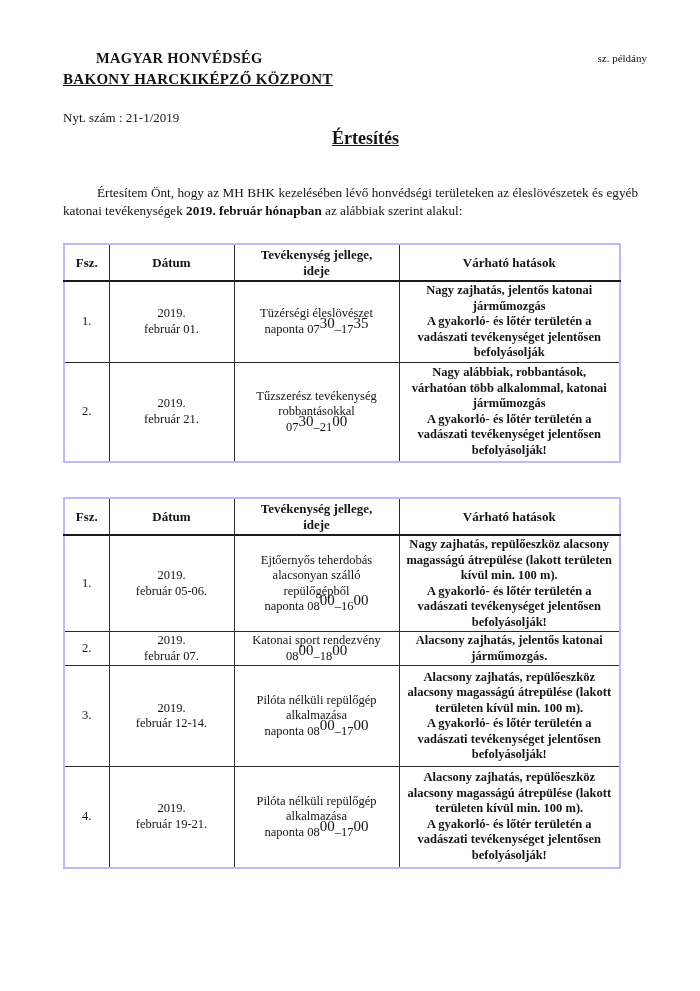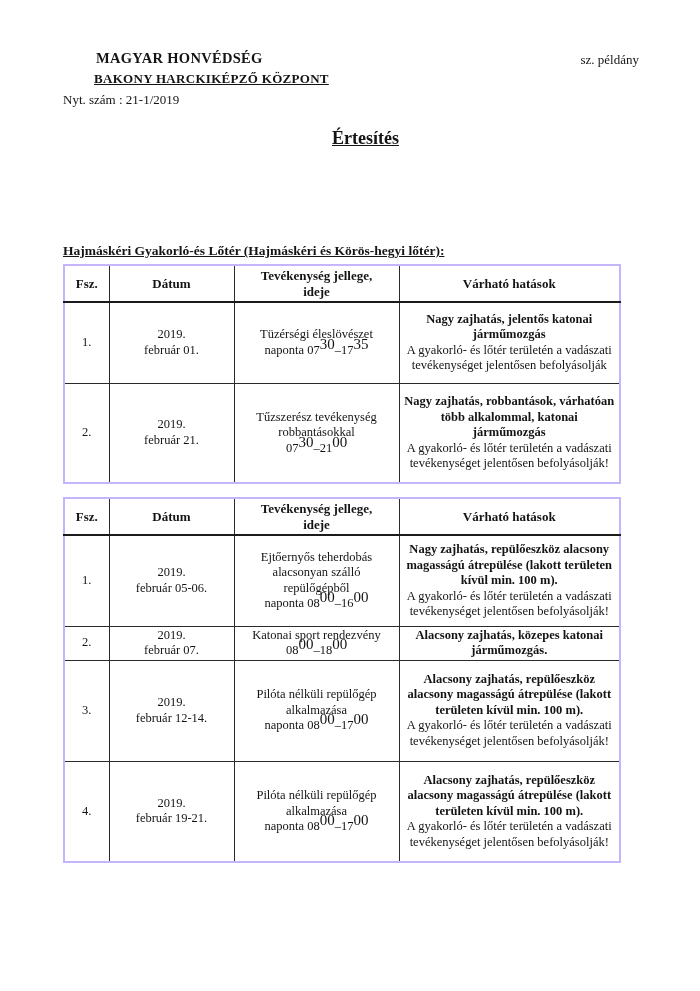--- a/index.html
+++ b/index.html
@@ -8,23 +8,23 @@
     width:700px;height:892px;
     background:#ffffff;
     font-family:"Liberation Serif", serif;
     color:#141414;
     overflow:hidden;
     padding-left:31px;
   }
   
   .letterhead{position:absolute;top:50px;left:63px;right:76px;}
   .org-line1{font-weight:bold;font-size:14.5px;margin-left:33px;letter-spacing:.3px;}
-  .org-line2{font-weight:bold;font-size:13px;text-decoration:underline;margin-top:4px;letter-spacing:.3px;margin-left:31px;}
-  .reg-number{font-size:13px;margin-top:5px;}
-  .copy-label{position:absolute;top:2px;right:16px;font-size:13px;}
+  .org-line2{font-weight:bold;font-size:15px;text-decoration:underline;margin-top:4px;letter-spacing:.3px;}
+  .reg-number{font-size:13px;margin-top:22px;}
+  .copy-label{position:absolute;top:2px;right:8px;font-size:11px;}
   
   .doc-title{position:absolute;top:128px;left:0;width:100%;text-align:center;
     font-size:18px;font-weight:bold;text-decoration:underline;margin:0;}
   
   .intro{position:absolute;top:184px;left:63px;width:575px;margin:0;
     font-size:13.2px;line-height:1.34;text-align:justify;text-indent:34px;}
   
   .section{position:absolute;left:63px;width:595px;}
   .section-1{top:243px;}
   .section-2{top:497px;}
@@ -48,40 +48,40 @@
     white-space:pre-line;line-height:1.2;
   }
   .col-fsz{width:45px;} .col-date{width:125px;} .col-act{width:165px;} .col-eff{width:221px;}
   .t1 tbody tr:nth-child(1){height:81px;}
   .t1 tbody tr:nth-child(2){height:100px;}
   .t2 tbody tr:nth-child(1){height:91px;}
   .t2 tbody tr:nth-child(2){height:32px;}
   .t2 tbody tr:nth-child(3){height:101px;}
   .t2 tbody tr:nth-child(4){height:101px;}
   .eff{font-weight:bold;}
-  .eff.bold{font-weight:normal;}
+  .eff.bold{font-weight:bold;}
   sup{font-size:15px;line-height:0;vertical-align:super;}
 </style>
 </head>
 <body>
 
 <div class="page">
 
   <div class="letterhead">
     <div class="org-line1">MAGYAR HONVÉDSÉG</div>
     <div class="org-line2">BAKONY HARCKIKÉPZŐ KÖZPONT</div>
     <div class="reg-number">Nyt. szám : 21-1/2019</div>
     <div class="copy-label">sz. példány</div>
   </div>
 
   <h1 class="doc-title">Értesítés</h1>
 
+  <p class="intro"><span>Értesítem Önt, hogy az MH BHK kezelésében lévő honvédségi területeken az éleslövészetek és egyéb katonai tevékenységek </span><b>2019. február hónapban</b><span> az alábbiak szerint alakul:</span></p>
 
   <div class="section section-1">
-    <h2 class="sec-heading">Hajmáskéri Gyakorló-és Lőtér (Hajmáskéri és Körös-hegyi lőtér):</h2>
     <table class="activity-table t1">
       <colgroup>
         <col class="col-fsz">
           <col class="col-date">
           <col class="col-act">
           <col class="col-eff">
       </colgroup>
       <thead>
         <tr>
           <th>Fsz.</th>
@@ -99,21 +99,21 @@
             <td>
               <div class="eff">Nagy zajhatás, jelentős katonai járműmozgás</div>
               <div class="eff bold">A gyakorló- és lőtér területén a vadászati tevékenységet jelentősen befolyásolják</div>
             </td>
           </tr>
           <tr>
             <td>2.</td>
             <td>2019.<br>február 21.</td>
             <td>Tűzszerész tevékenység<br>robbantásokkal<br>07<sup>30</sup>–21<sup>00</sup></td>
             <td>
-              <div class="eff">Nagy zajhatás, robbantások, várhatóan több alkalommal, katonai járműmozgás</div>
+              <div class="eff">Nagy alábbiak, robbantások, várhatóan több alkalommal, katonai járműmozgás</div>
               <div class="eff bold">A gyakorló- és lőtér területén a vadászati tevékenységet jelentősen befolyásolják!</div>
             </td>
           </tr>
         </tbody>
     </table>
   </div>
 
   <div class="section section-2">
     <table class="activity-table t2">
       <colgroup>
@@ -139,21 +139,21 @@
             <td>
               <div class="eff">Nagy zajhatás, repülőeszköz alacsony magasságú átrepülése (lakott területen kívül min. 100 m).</div>
               <div class="eff bold">A gyakorló- és lőtér területén a vadászati tevékenységet jelentősen befolyásolják!</div>
             </td>
           </tr>
           <tr>
             <td>2.</td>
             <td>2019.<br>február 07.</td>
             <td>Katonai sport rendezvény<br>08<sup>00</sup>–18<sup>00</sup></td>
             <td>
-              <div class="eff">Alacsony zajhatás, közepes katonai járműmozgás.</div>
+              <div class="eff">Alacsony zajhatás, jelentős katonai járműmozgás.</div>
             </td>
           </tr>
           <tr>
             <td>3.</td>
             <td>2019.<br>február 12-14.</td>
             <td>Pilóta nélküli repülőgép<br>alkalmazása<br>naponta 08<sup>00</sup>–17<sup>00</sup></td>
             <td>
               <div class="eff">Alacsony zajhatás, repülőeszköz alacsony magasságú átrepülése (lakott területen kívül min. 100 m).</div>
               <div class="eff bold">A gyakorló- és lőtér területén a vadászati tevékenységet jelentősen befolyásolják!</div>
             </td>

